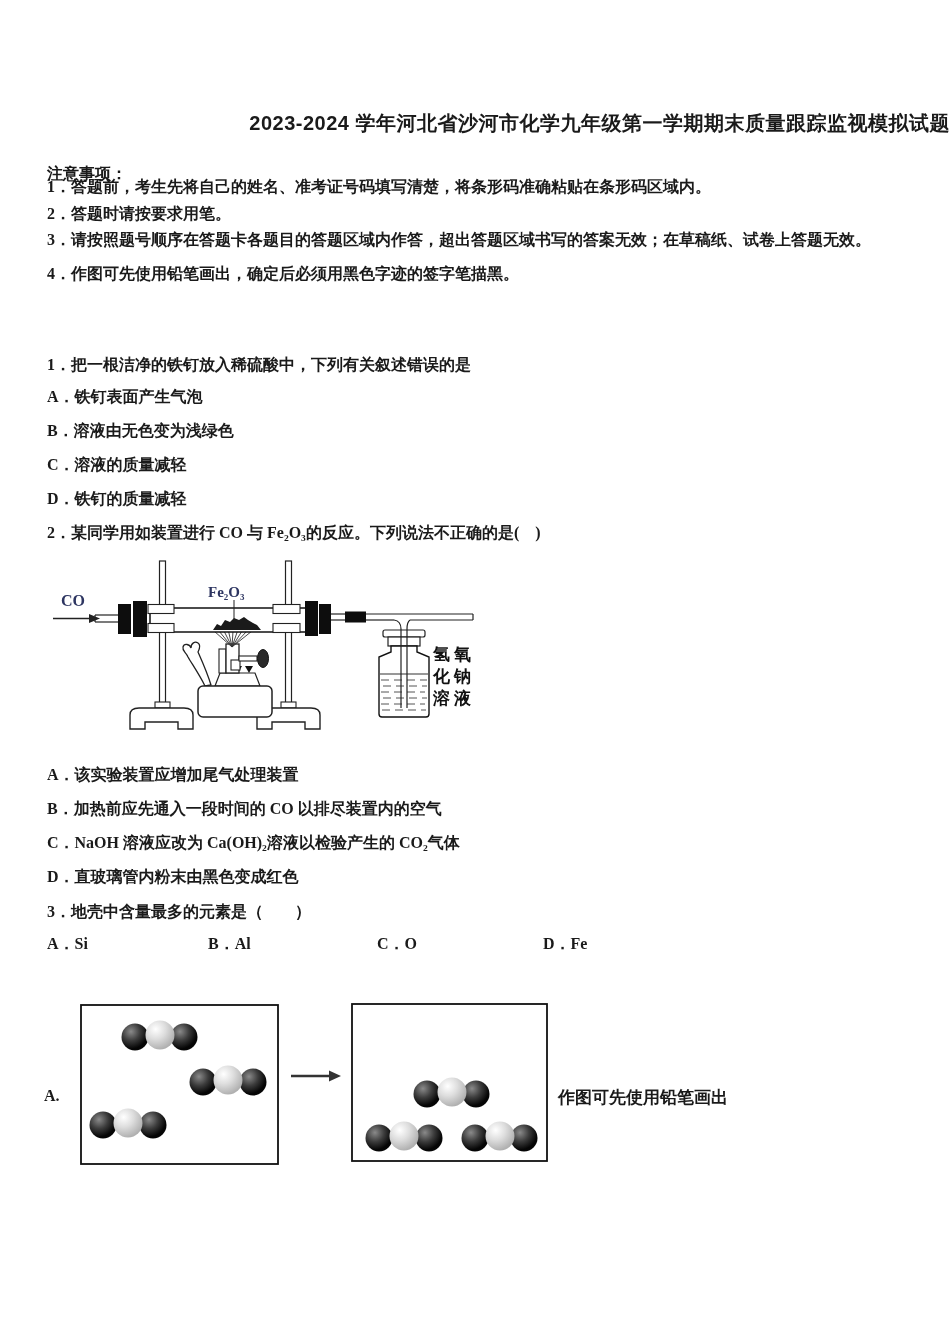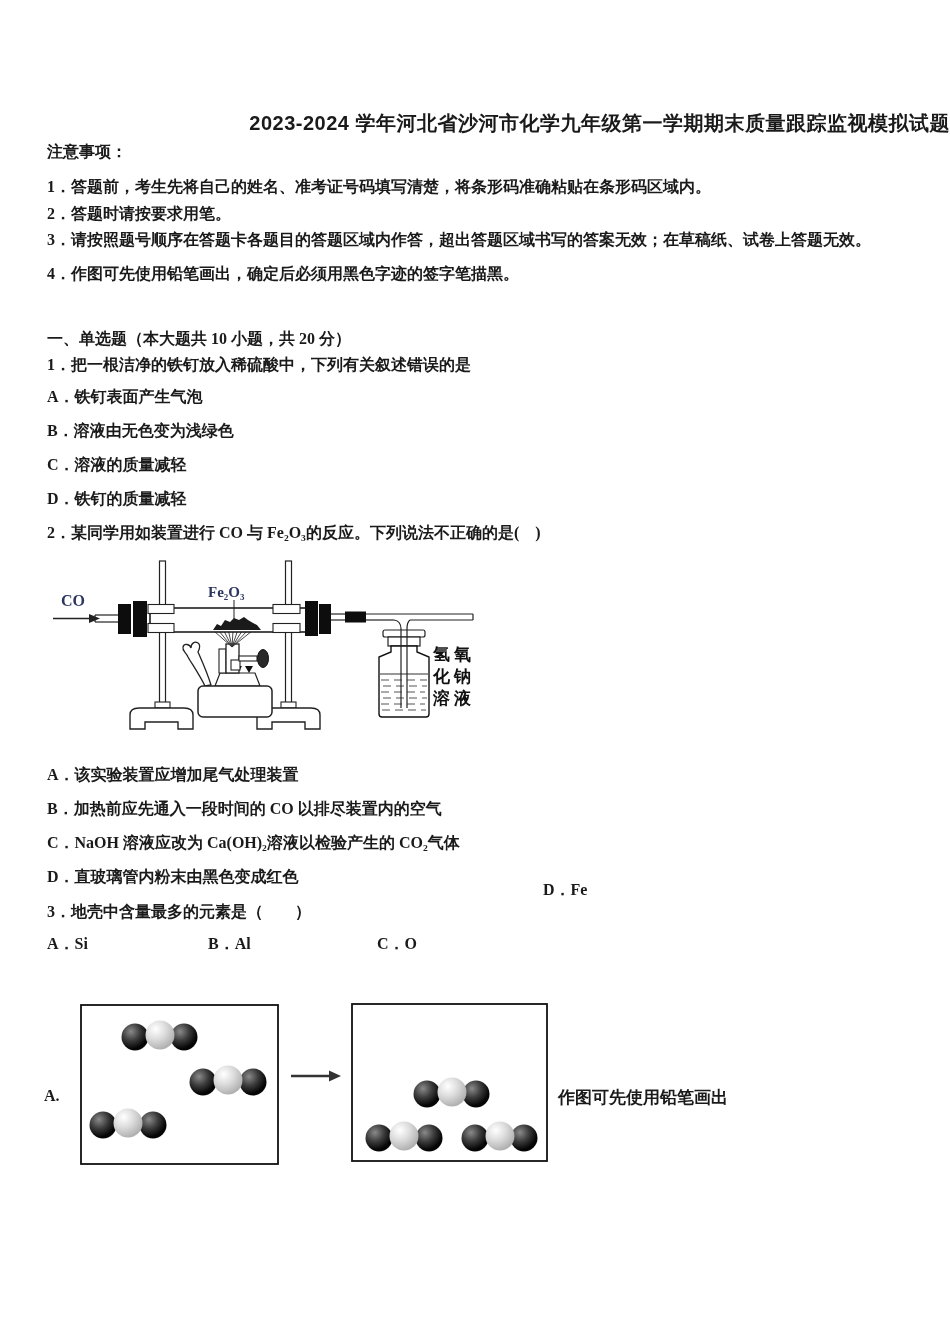--- a/index.html
+++ b/index.html
@@ -15,27 +15,26 @@
   .cjk-svg{font-family:"Liberation Sans","DejaVu Sans",sans-serif;}
   .lat-svg{font-family:"Liberation Serif","DejaVu Serif",serif;}
 </style>
 </head>
 <body>
 
 <div class="page">
 
   <div class="title">2023-2024 学年河北省沙河市化学九年级第一学期期末质量跟踪监视模拟试题</div>
 
-  <div class="line" style="top:142px">注意事项：</div>
+  <div class="line" style="top:164px">注意事项：</div>
   <div class="line" style="top:177px">1．答题前，考生先将自己的姓名、准考证号码填写清楚，将条形码准确粘贴在条形码区域内。</div>
   <div class="line" style="top:204px">2．答题时请按要求用笔。</div>
   <div class="line" style="top:230px">3．请按照题号顺序在答题卡各题目的答题区域内作答，超出答题区域书写的答案无效；在草稿纸、试卷上答题无效。</div>
   <div class="line" style="top:264px">4．作图可先使用铅笔画出，确定后必须用黑色字迹的签字笔描黑。</div>
 
-  <div class="line" style="top:329px">一、单选题（本大题共 10 小题，共 20 分）</div>
 
   <div class="line" style="top:355px">1．把一根洁净的铁钉放入稀硫酸中，下列有关叙述错误的是</div>
   <div class="line" style="top:387px">A．铁钉表面产生气泡</div>
   <div class="line" style="top:421px">B．溶液由无色变为浅绿色</div>
   <div class="line" style="top:455px">C．溶液的质量减轻</div>
   <div class="line" style="top:489px">D．铁钉的质量减轻</div>
 
   <div class="line" style="top:523px">2．某同学用如装置进行 CO 与 Fe₂O₃的反应。下列说法不正确的是(　)</div>
 
   <svg class="fig" style="left:45px;top:556px" width="440" height="180" viewBox="0 0 440 180">
@@ -139,21 +138,21 @@
 
   <div class="line" style="top:765px">A．该实验装置应增加尾气处理装置</div>
   <div class="line" style="top:799px">B．加热前应先通入一段时间的 CO 以排尽装置内的空气</div>
   <div class="line" style="top:867px">D．直玻璃管内粉末由黑色变成红色</div>
   <div class="line" style="top:833px">C．NaOH 溶液应改为 Ca(OH)₂溶液以检验产生的 CO₂气体</div>
 
   <div class="line" style="top:902px">3．地壳中含量最多的元素是（　　）</div>
   <div class="opt-inline" style="left:47px;top:934px">A．Si</div>
   <div class="opt-inline" style="left:208px;top:934px">B．Al</div>
   <div class="opt-inline" style="left:377px;top:934px">C．O</div>
-  <div class="opt-inline" style="left:543px;top:880px">D．Fe</div>
+  <div class="opt-inline" style="left:543px;top:934px">D．Fe</div>
 
 
   <div class="opt-inline" style="left:44px;top:1087px">A.</div>
   <svg class="fig" style="left:44px;top:1000px" width="680" height="170" viewBox="0 0 680 170">
     <defs>
       <radialGradient id="gDark" cx="35%" cy="30%" r="75%">
         <stop offset="0%" stop-color="#8a8a8a"></stop>
           <stop offset="45%" stop-color="#3c3c3c"></stop>
           <stop offset="85%" stop-color="#050505"></stop>
       </radialGradient>

